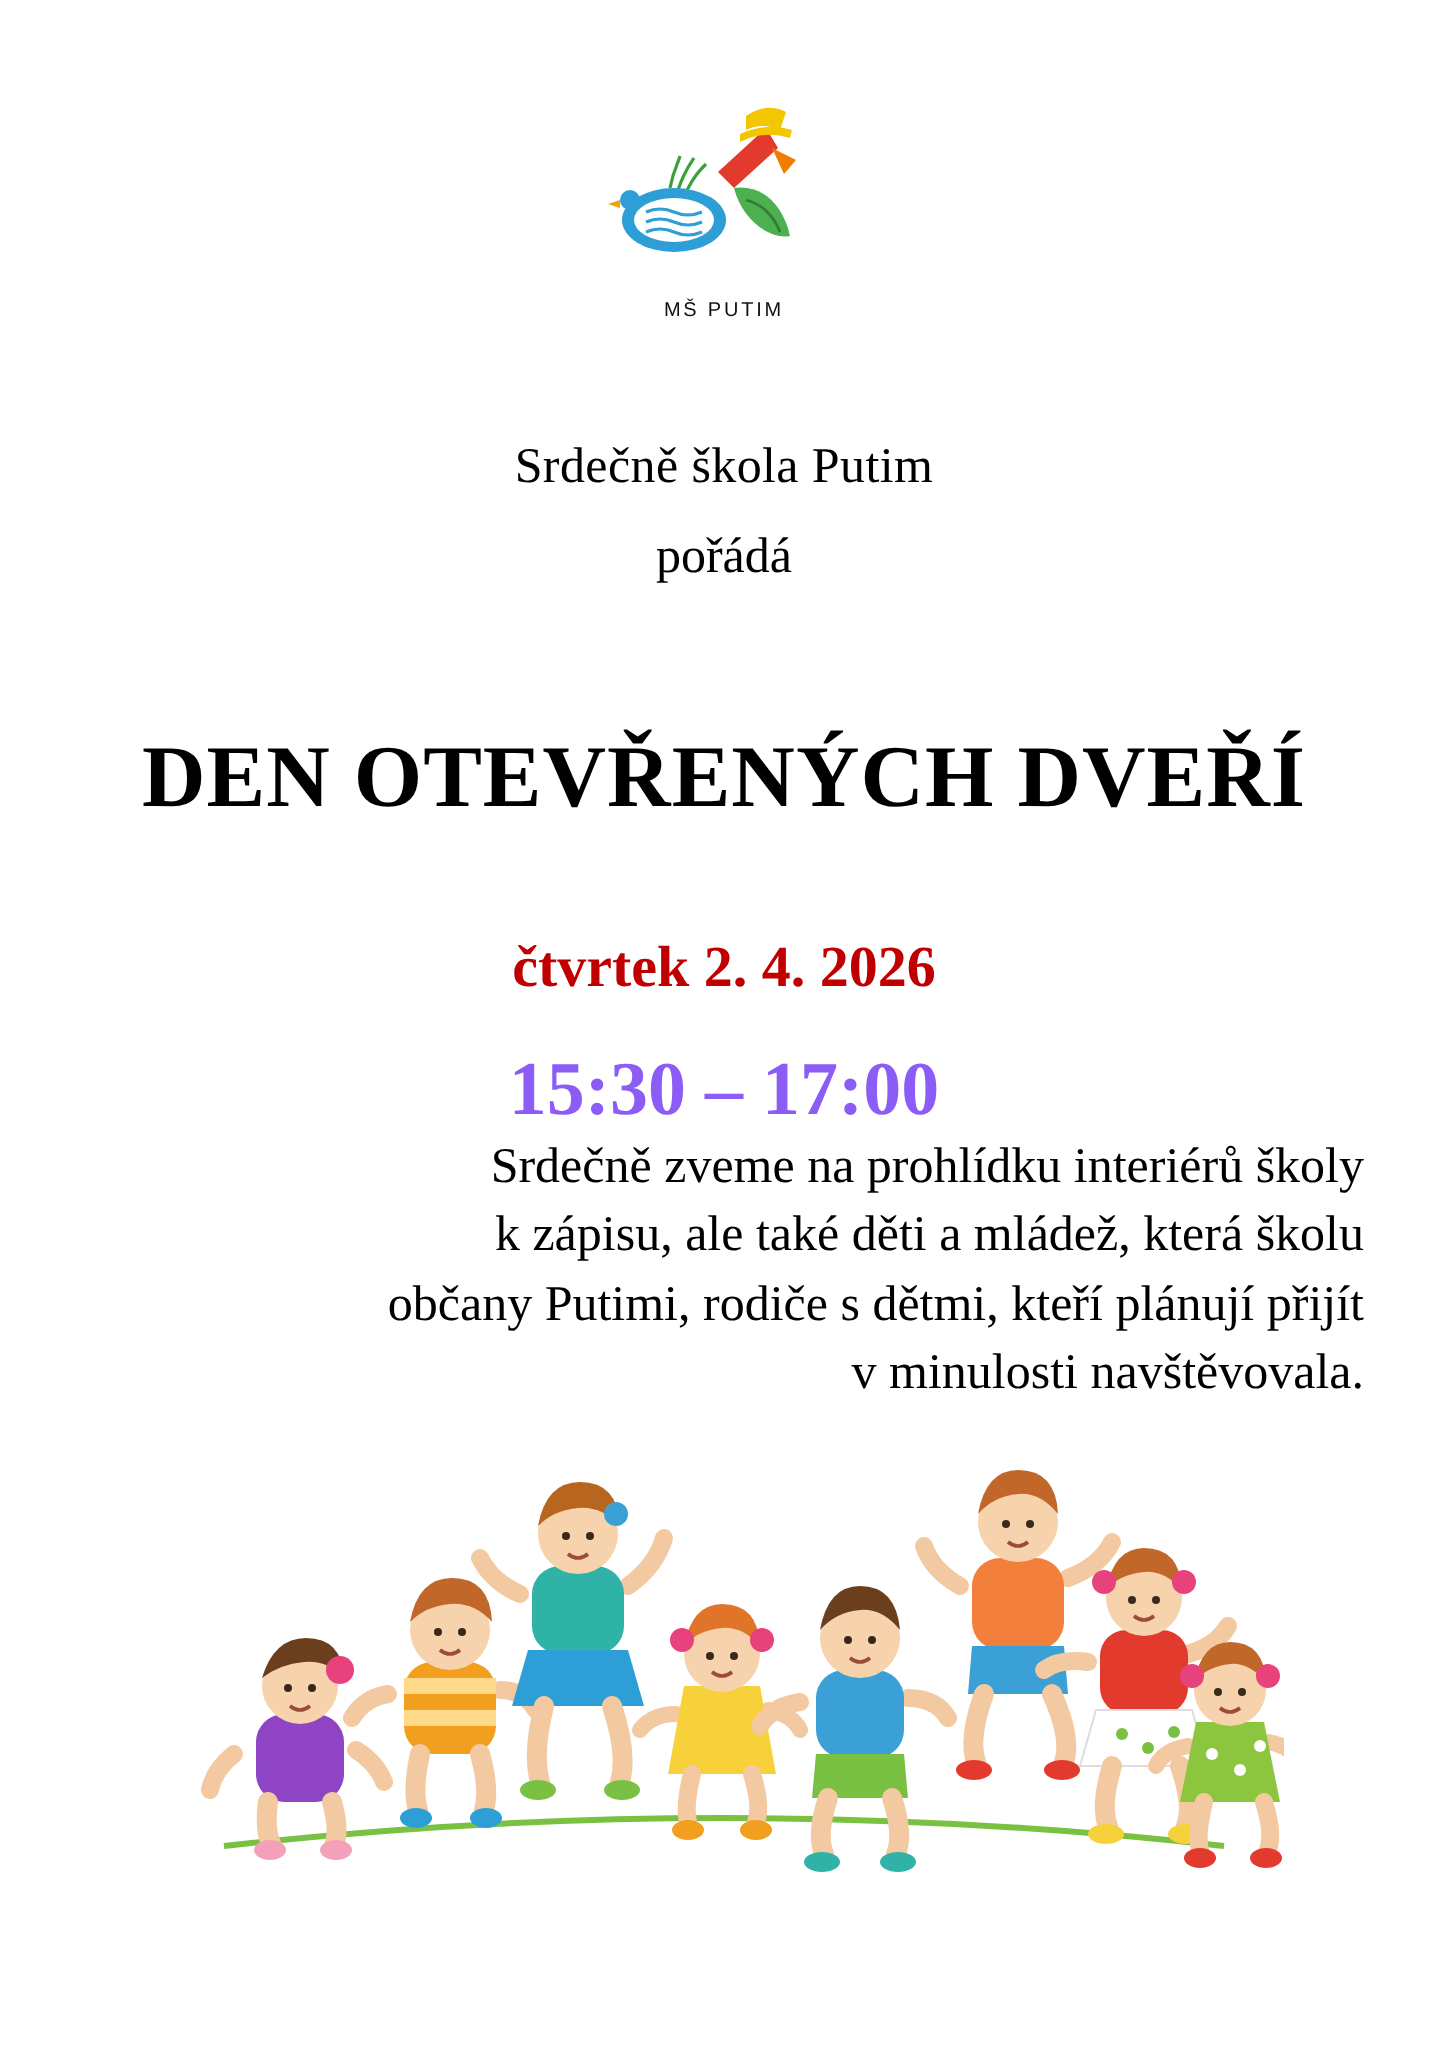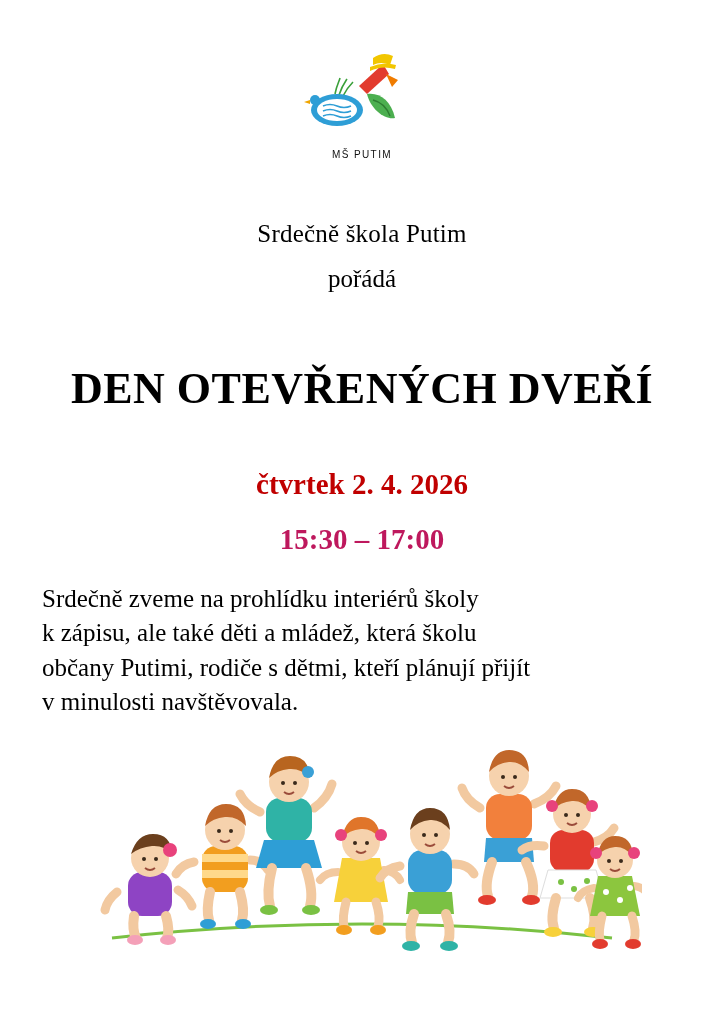--- a/index.html
+++ b/index.html
@@ -54,31 +54,30 @@
     white-space: nowrap;
   }
   .date-line {
     color: #c00000;
     font-size: 29px;
     font-weight: bold;
     text-align: right;
     margin-top: 24px;
   }
   .time-line {
-    color: #be185d;
-    font-size: 29px;
+    color: #8b5cf6;
+    font-size: 38px;
     font-weight: bold;
     text-align: center;
     margin-top: 22px;
   }
   .body-text {
     font-size: 25px;
     line-height: 1.38;
-    text-align: left;
-    margin-top: 26px;
+    text-align: right;
     width: 640px;
   }
   .body-text span { display: block; }
   .closing {
     font-size: 25px;
     font-weight: bold;
     text-align: center;
     margin-top: 20px;
   }
   .smiley {

